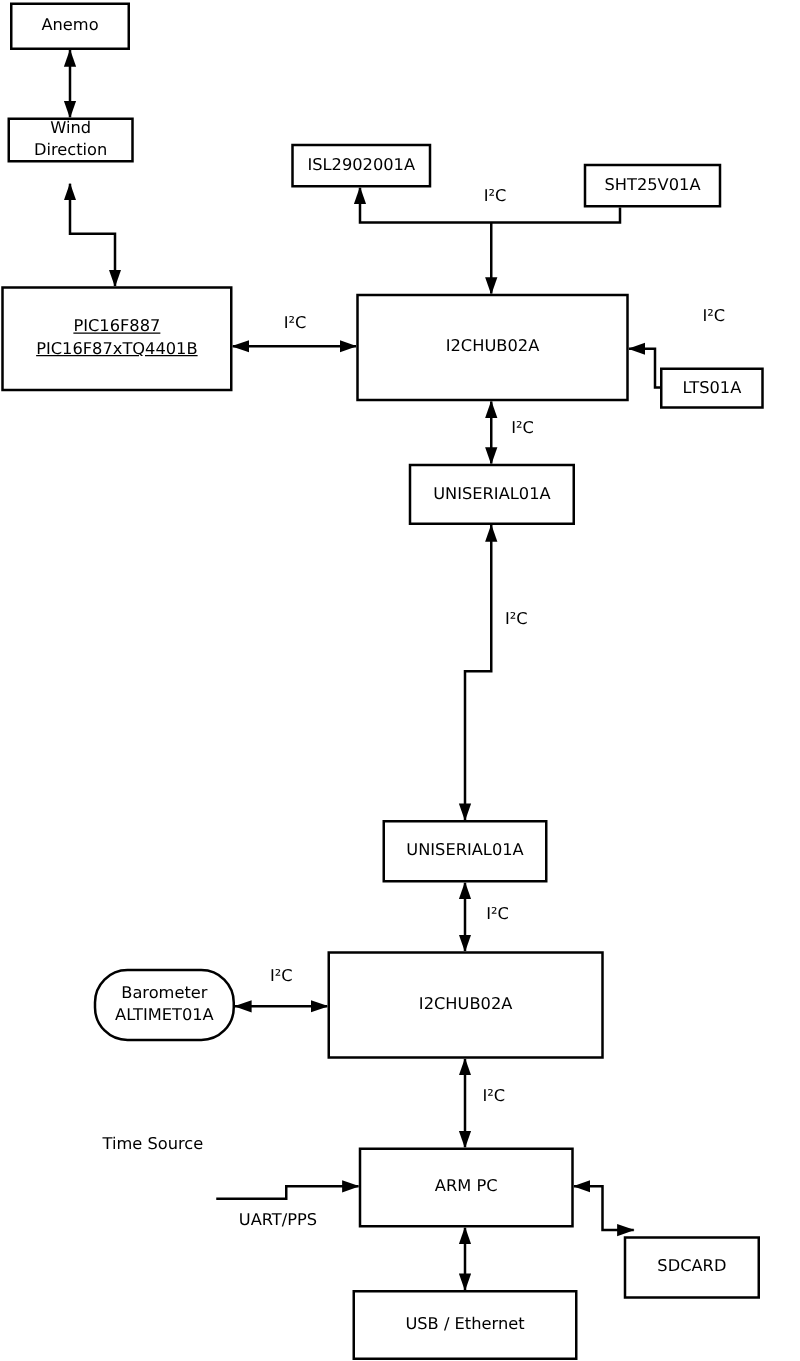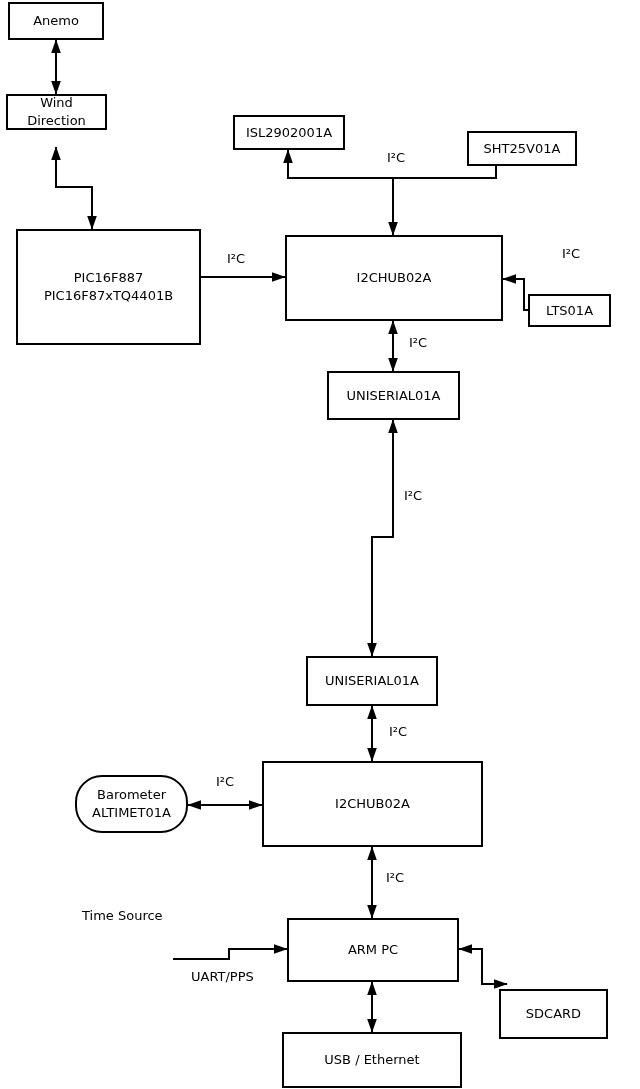--- a/index.html
+++ b/index.html
@@ -44,21 +44,21 @@
   }
   .lbl {
     position: absolute;
     font-size: 13px;
     line-height: 14px;
     white-space: nowrap;
   }
   
   .n-anemo   { left:8px;   top:2px;    width:96px;  height:38px; }
   .n-wind    { left:6px;   top:94px;   width:101px; height:36px; }
-  .n-pic     { left:16px;   top:229px;  width:185px; height:116px; }
+  .n-pic     { left:1px;   top:229px;  width:185px; height:84px;text-decoration:underline; }
   .n-isl     { left:233px; top:115px;  width:112px; height:35px; }
   .n-sht     { left:441px; top:131px;  width:110px; height:35px;margin-left:26px; }
   .n-hub1    { left:285px; top:235px;  width:218px; height:86px; }
   .n-lts     { left:528px; top:294px;  width:83px;  height:33px; }
   .n-uni1    { left:327px; top:371px;  width:133px; height:49px; }
   .n-uni2    { left:306px; top:656px;  width:132px; height:50px; }
   .n-hub2    { left:262px; top:761px;  width:221px; height:86px; }
   .n-baro    { left:75px;  top:775px;  width:113px; height:58px;border-radius:27px; }
   .n-gps     { left:67px;  top:937px;  width:106px; height:47px; }
   .n-armpc   { left:287px; top:918px;  width:172px; height:64px; }

